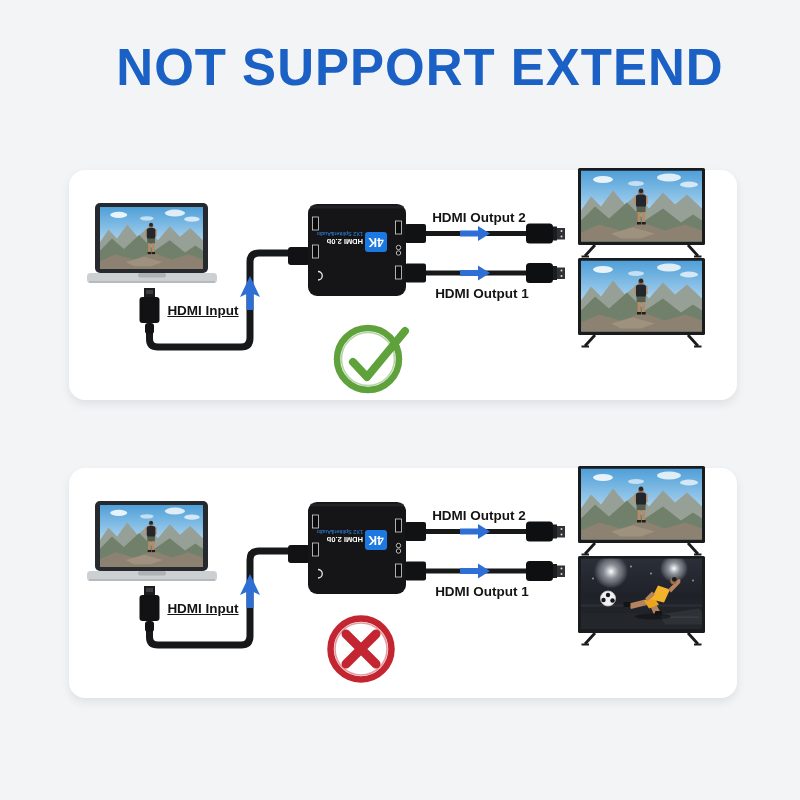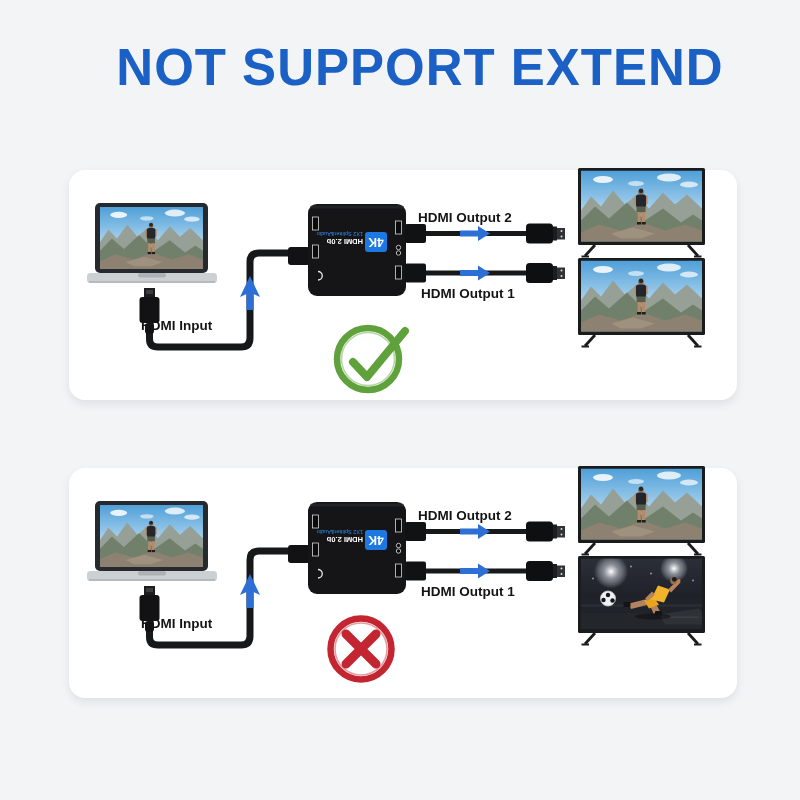--- a/index.html
+++ b/index.html
@@ -19,23 +19,23 @@
   .panel{
     position:absolute;left:69px;width:668px;height:230px;
     background:#ffffff;border-radius:16px;
     box-shadow:0 4px 9px rgba(45,55,70,.10);
   }
   .panel-1{top:170px;}
   .panel-2{top:468px;}
   .scene{position:absolute;left:0;top:0;overflow:visible;}
   .lbl{
     position:absolute;font-size:13.5px;font-weight:bold;color:#141414;
-    text-align:left;white-space:nowrap;
-  }
-  .lbl-input{left:72px;top:148px;width:124px;}
+    text-align:center;white-space:nowrap;
+  }
+  .lbl-input{left:72px;top:133px;width:124px;text-decoration:underline;}
   .lbl-out2{left:349px;top:40px;width:122px;}
   .lbl-out1{left:352px;top:116px;width:122px;}
 </style>
 </head>
 <body>
 
 <svg width="0" height="0" style="position:absolute" aria-hidden="true">
   <defs>
     <clipPath id="clip-art">
         <rect x="0" y="0" width="121" height="71"></rect>

